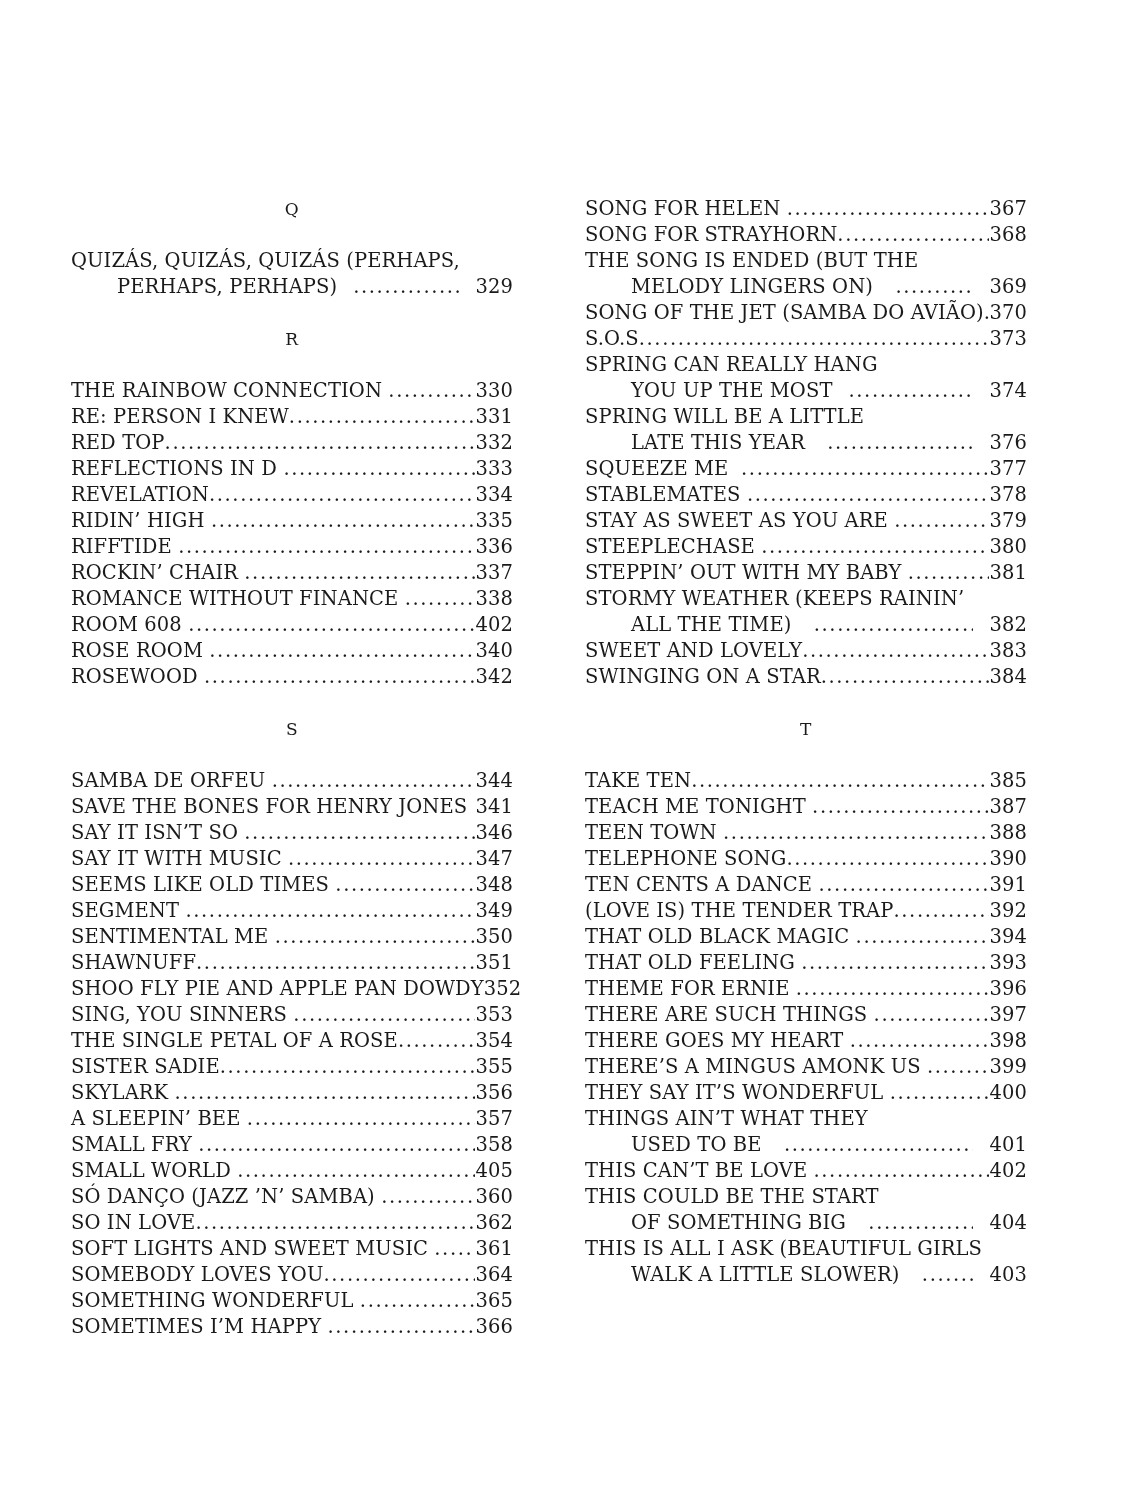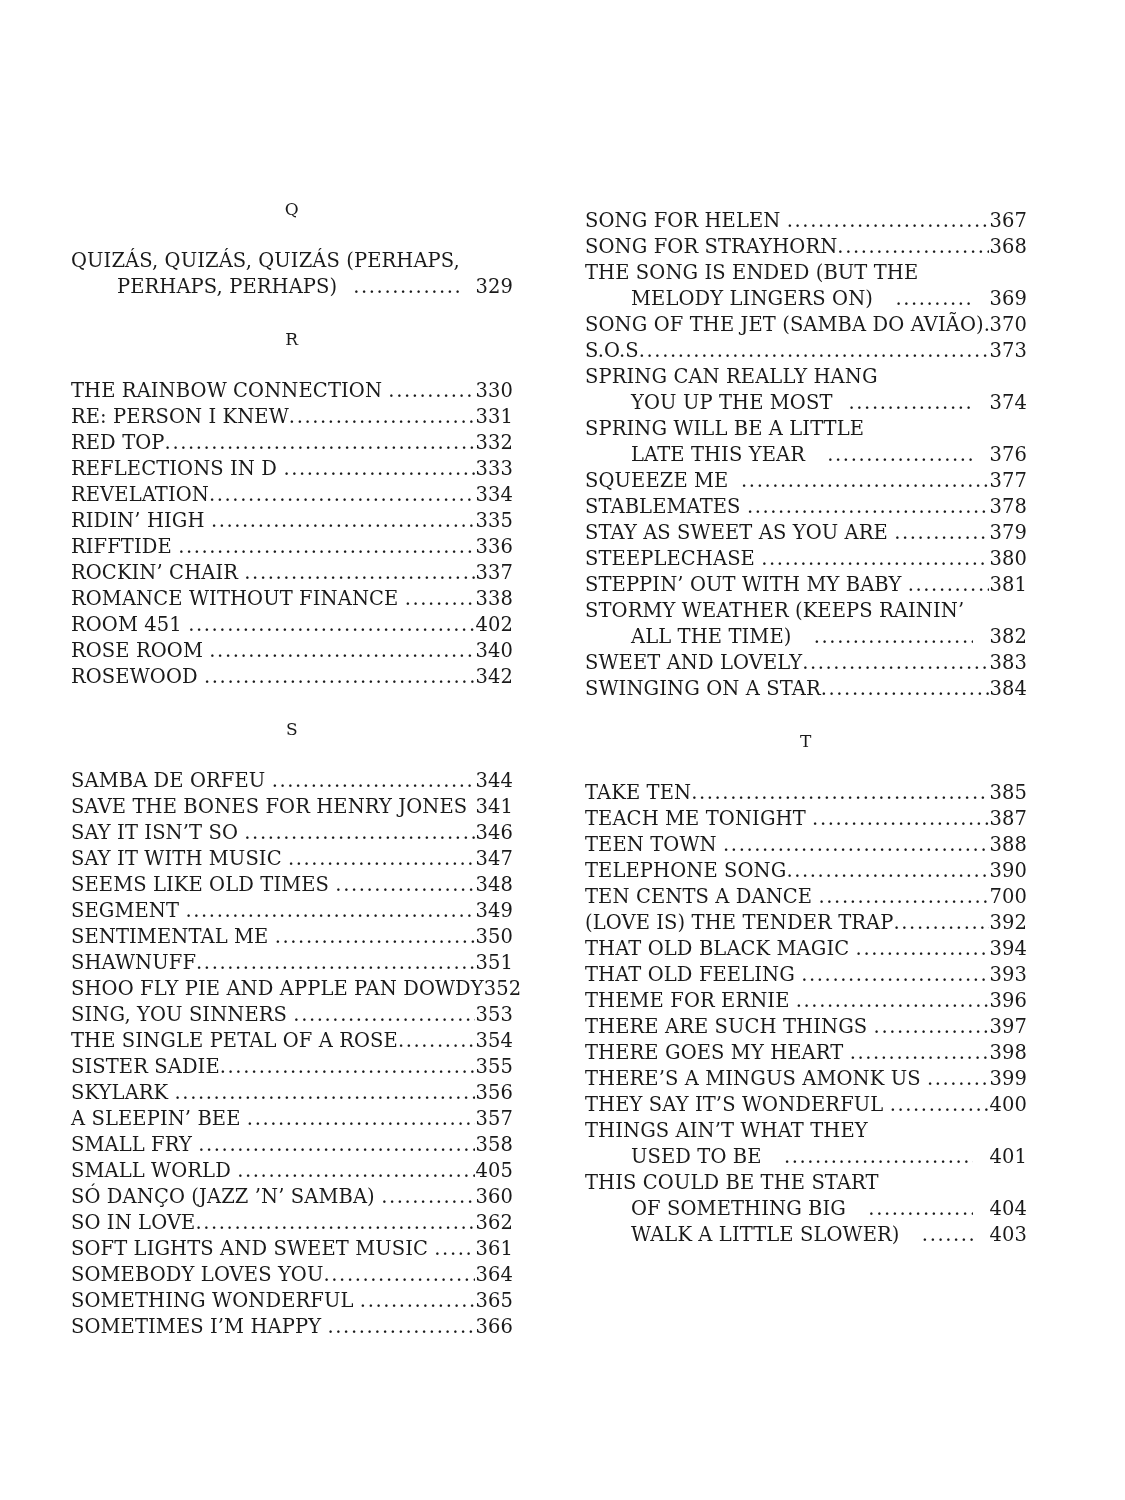--- a/index.html
+++ b/index.html
@@ -28,21 +28,20 @@
     box-sizing: border-box;
   }
   .col-left {
     width: 513px;
     padding-left: 71px;
   }
   .col-right {
     width: 612px;
     padding-left: 72px;
     padding-right: 102px;
-    margin-top: 12px;
   }
   .col-inner {
     width: 442px;
   }
 
   
   .section-letter {
     text-align: center;
     font-size: 17px;
     line-height: 26px;
@@ -172,21 +171,21 @@
           </div>
           <div class="entry">
             <div class="entry-line">
               <span class="entry-title">ROMANCE WITHOUT FINANCE </span>
               <span class="leader"></span>
               <span class="page-num">338</span>
             </div>
           </div>
           <div class="entry">
             <div class="entry-line">
-              <span class="entry-title">ROOM 451 </span>
+              <span class="entry-title">ROOM 608 </span>
               <span class="leader"></span>
               <span class="page-num">402</span>
             </div>
           </div>
           <div class="entry">
             <div class="entry-line">
               <span class="entry-title">ROSE ROOM </span>
               <span class="leader"></span>
               <span class="page-num">340</span>
             </div>
@@ -508,21 +507,21 @@
             <div class="entry-line">
               <span class="entry-title">TELEPHONE SONG</span>
               <span class="leader"></span>
               <span class="page-num">390</span>
             </div>
           </div>
           <div class="entry">
             <div class="entry-line">
               <span class="entry-title">TEN CENTS A DANCE </span>
               <span class="leader"></span>
-              <span class="page-num">700</span>
+              <span class="page-num">391</span>
             </div>
           </div>
           <div class="entry">
             <div class="entry-line">
               <span class="entry-title">(LOVE IS) THE TENDER TRAP</span>
               <span class="leader"></span>
               <span class="page-num">392</span>
             </div>
           </div>
           <div class="entry">
@@ -579,31 +578,42 @@
               <span class="entry-title">THINGS AIN’T WHAT THEY</span>
               <span class="spacer"></span>
             </div>
             <div class="entry-line cont">
               <span class="entry-title">USED TO BE </span>
               <span class="leader"></span>
               <span class="page-num">401</span>
             </div>
           </div>
           <div class="entry">
+            <div class="entry-line">
+              <span class="entry-title">THIS CAN’T BE LOVE </span>
+              <span class="leader"></span>
+              <span class="page-num">402</span>
+            </div>
+          </div>
+          <div class="entry">
             <div class="entry-line nolead">
               <span class="entry-title">THIS COULD BE THE START</span>
               <span class="spacer"></span>
             </div>
             <div class="entry-line cont">
               <span class="entry-title">OF SOMETHING BIG </span>
               <span class="leader"></span>
               <span class="page-num">404</span>
             </div>
           </div>
           <div class="entry">
+            <div class="entry-line nolead">
+              <span class="entry-title">THIS IS ALL I ASK (BEAUTIFUL GIRLS</span>
+              <span class="spacer"></span>
+            </div>
             <div class="entry-line cont">
               <span class="entry-title">WALK A LITTLE SLOWER) </span>
               <span class="leader"></span>
               <span class="page-num">403</span>
             </div>
           </div>
         </div>
     </div>
   </div>
 </div>

